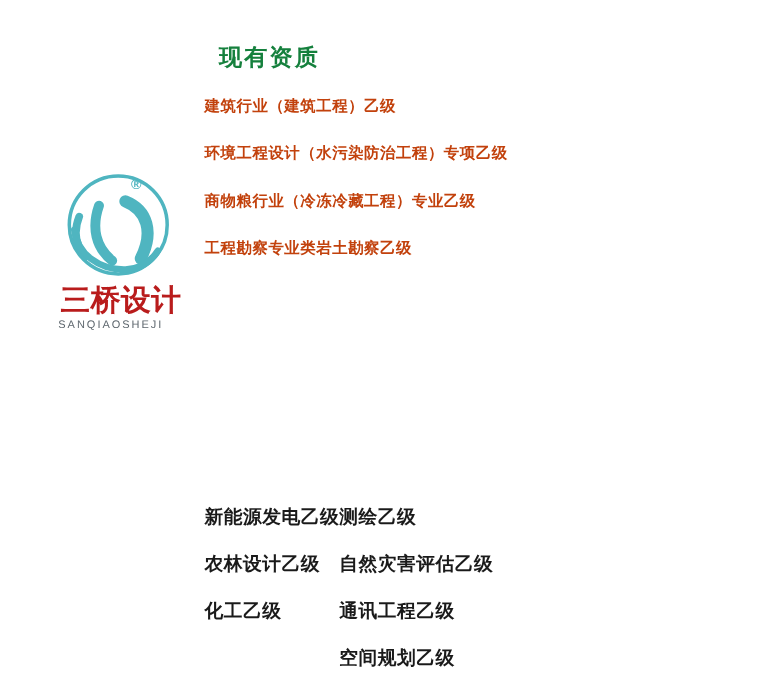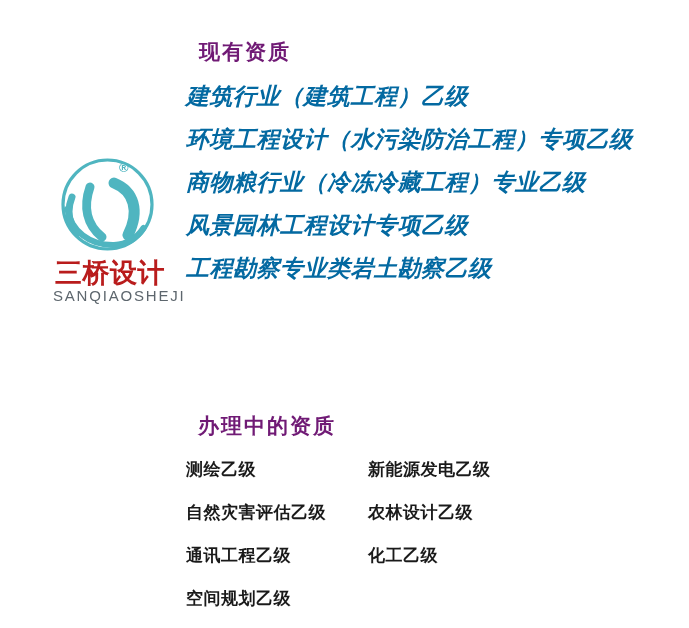--- a/index.html
+++ b/index.html
@@ -30,47 +30,46 @@
   }
   .logo-name-cn {
     position: absolute; left: 55px; top: 258px;
     width: 110px;
     font-size: 27px; line-height: 30px;
     font-weight: 800; color: #b91c1c;
     letter-spacing: 0.5px; white-space: nowrap;
   }
   .logo-name-en {
     position: absolute; left: 53px; top: 289px;
-    font-size: 15px; line-height: 14px;
+    font-size: 10px; line-height: 14px;
     font-weight: 500; color: #5d666d;
     letter-spacing: 1.8px; white-space: nowrap;
   }
 
   
   .sec-title {
     position: absolute;
     font-family: "Liberation Serif", "DejaVu Serif", serif;
     font-size: 21px; line-height: 26px;
-    font-weight: 700; color: #701a75;
+    font-weight: 700; color: #15803d;
     letter-spacing: 2px; white-space: nowrap;
   }
   .sec-title.current { left: 199px; top: 39px; }
   .sec-title.pending { left: 198px; top: 413px; }
 
   .qual-list {
     position: absolute; left: 186px; top: 75px;
     list-style: none;
   }
   .qual-list li {
     height: 43px;
     display: flex; align-items: center;
-    font-size: 23px; font-weight: 600;
-    color: #0369a1; letter-spacing: 0.5px;
+    font-size: 14px; font-weight: 600;
+    color: #c2410c; letter-spacing: 0.5px;
     white-space: nowrap;
-    font-style: italic;
   }
 
   .pending-grid {
     position: absolute; left: 186px; top: 448px;
     display: flex;
   }
   .pending-col { display: flex; flex-direction: column; }
   .pending-col.left  { width: 182px; }
   .pending-col .cell {
     height: 43px;
@@ -99,33 +98,31 @@
     <div class="logo-name-cn">三桥设计</div>
     <div class="logo-name-en">SANQIAOSHEJI</div>
   </div>
 
   <h2 class="sec-title current">现有资质</h2>
 
   <ul class="qual-list">
     <li>建筑行业（建筑工程）乙级</li>
     <li>环境工程设计（水污染防治工程）专项乙级</li>
     <li>商物粮行业（冷冻冷藏工程）专业乙级</li>
-    <li>风景园林工程设计专项乙级</li>
     <li>工程勘察专业类岩土勘察乙级</li>
   </ul>
 
-  <h2 class="sec-title pending">办理中的资质</h2>
 
   <div class="pending-grid">
+    <div class="pending-col right">
+      <div class="cell">新能源发电乙级</div>
+      <div class="cell">农林设计乙级</div>
+      <div class="cell">化工乙级</div>
+    </div>
     <div class="pending-col left">
       <div class="cell">测绘乙级</div>
       <div class="cell">自然灾害评估乙级</div>
       <div class="cell">通讯工程乙级</div>
       <div class="cell">空间规划乙级</div>
     </div>
-    <div class="pending-col right">
-      <div class="cell">新能源发电乙级</div>
-      <div class="cell">农林设计乙级</div>
-      <div class="cell">化工乙级</div>
-    </div>
   </div>
 
 </div>
 
 </body></html>

